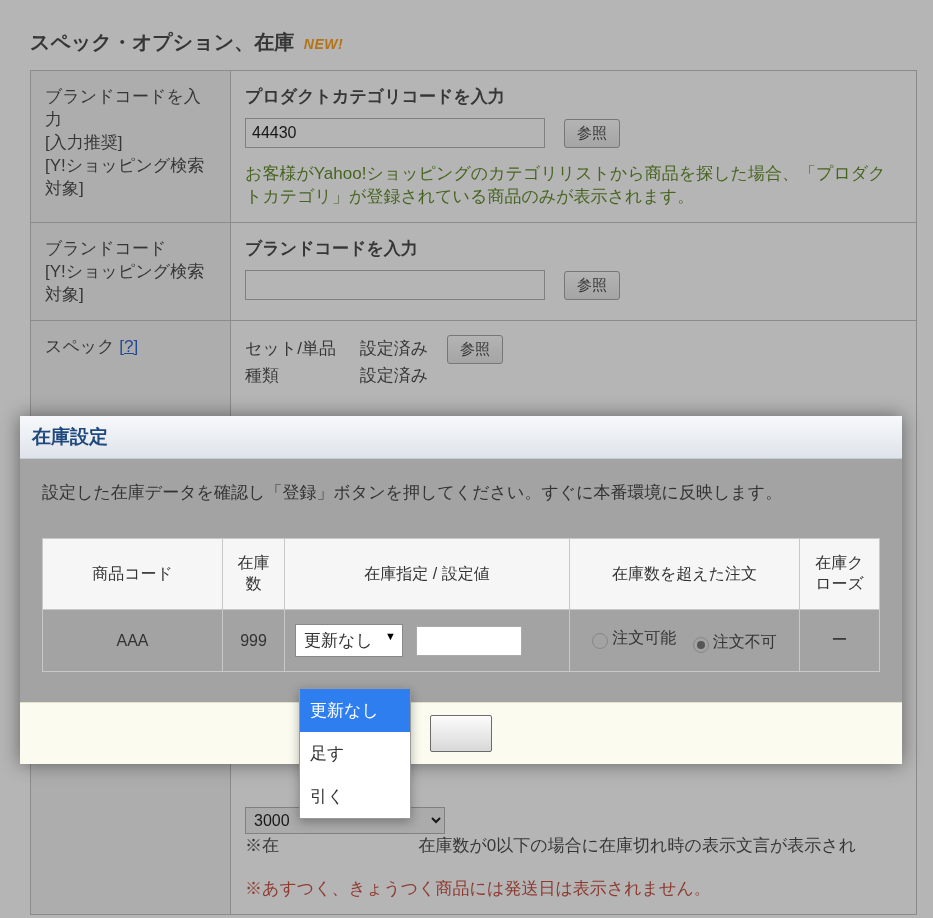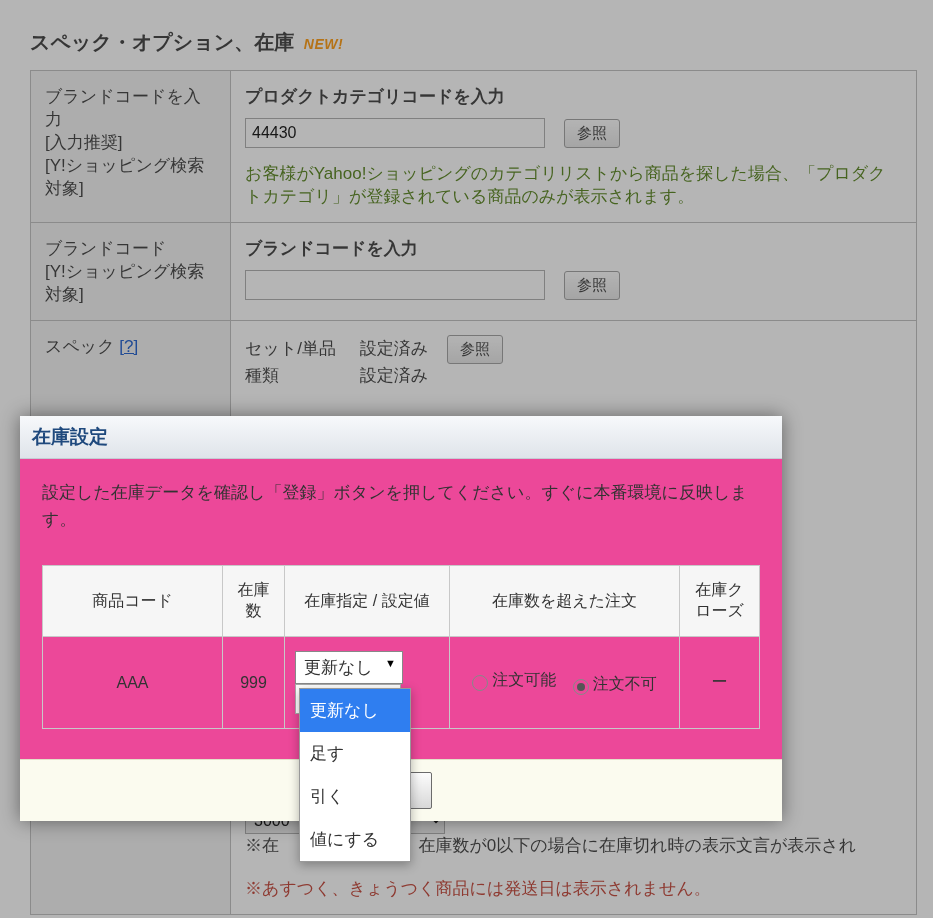--- a/index.html
+++ b/index.html
@@ -18,21 +18,21 @@
   .helplink { color:#1155cc; text-decoration:underline; }
   .speclabel { display:inline-block; width:110px; }
   .note { color:#4d7c0f; }
   .warn { color:#c0392b; }
   select.sel { border:1px solid #aaa; padding:3px 4px; font-size:16px; }
 
   
   .dim { position:absolute; inset:0; background:rgba(60,60,60,0.38); }
 
   
-  .modal { position:absolute; left:20px; top:416px; width:762px; background:#ec4899; box-shadow:0 0 18px rgba(0,0,0,0.45); }
+  .modal { position:absolute; left:20px; top:416px; width:882px; background:#a3a3a3; box-shadow:0 0 18px rgba(0,0,0,0.45); }
   .modal-header { background:linear-gradient(#f7f9fb,#dfe4ea); padding:8px 12px; border-bottom:1px solid #c5ccd4; }
   .modal-title { color:#1f497d; font-weight:bold; font-size:19px; }
   .modal-body { padding:20px 22px 4px; }
   .modal-desc { font-size:17px; line-height:1.6; margin-bottom:32px; }
   table.mtable { border-collapse:collapse; width:100%; }
   table.mtable th, table.mtable td { border:1px solid #c8c8c8; padding:14px 8px; text-align:center; font-size:16px; }
   table.mtable th { background:#f6f6f6; font-weight:normal; }
   .col1{width:180px;} .col2{width:62px;} .col4{width:230px;} .col5{width:80px;}
   .radio-wrap { display:inline-flex; align-items:flex-end; gap:4px; margin:0 6px; }
   .radio-outer { width:16px; height:16px; border:1.5px solid #888; border-radius:50%; display:inline-flex; align-items:center; justify-content:center; }
@@ -174,16 +174,15 @@
       <span class="btn-wide" style="padding-left:12px;padding-right:14px;">
         <span style="visibility:hidden;">登</span><span style="visibility:hidden;">ぶ</span>
       </span>
     </div>
   </div>
 
   <div class="dropdown">
     <div class="opt sel">更新なし</div>
     <div class="opt">足す</div>
     <div class="opt">引く</div>
-    <div class="opt">値にする</div>
   </div>
 
 </div>
 
 </body></html>

